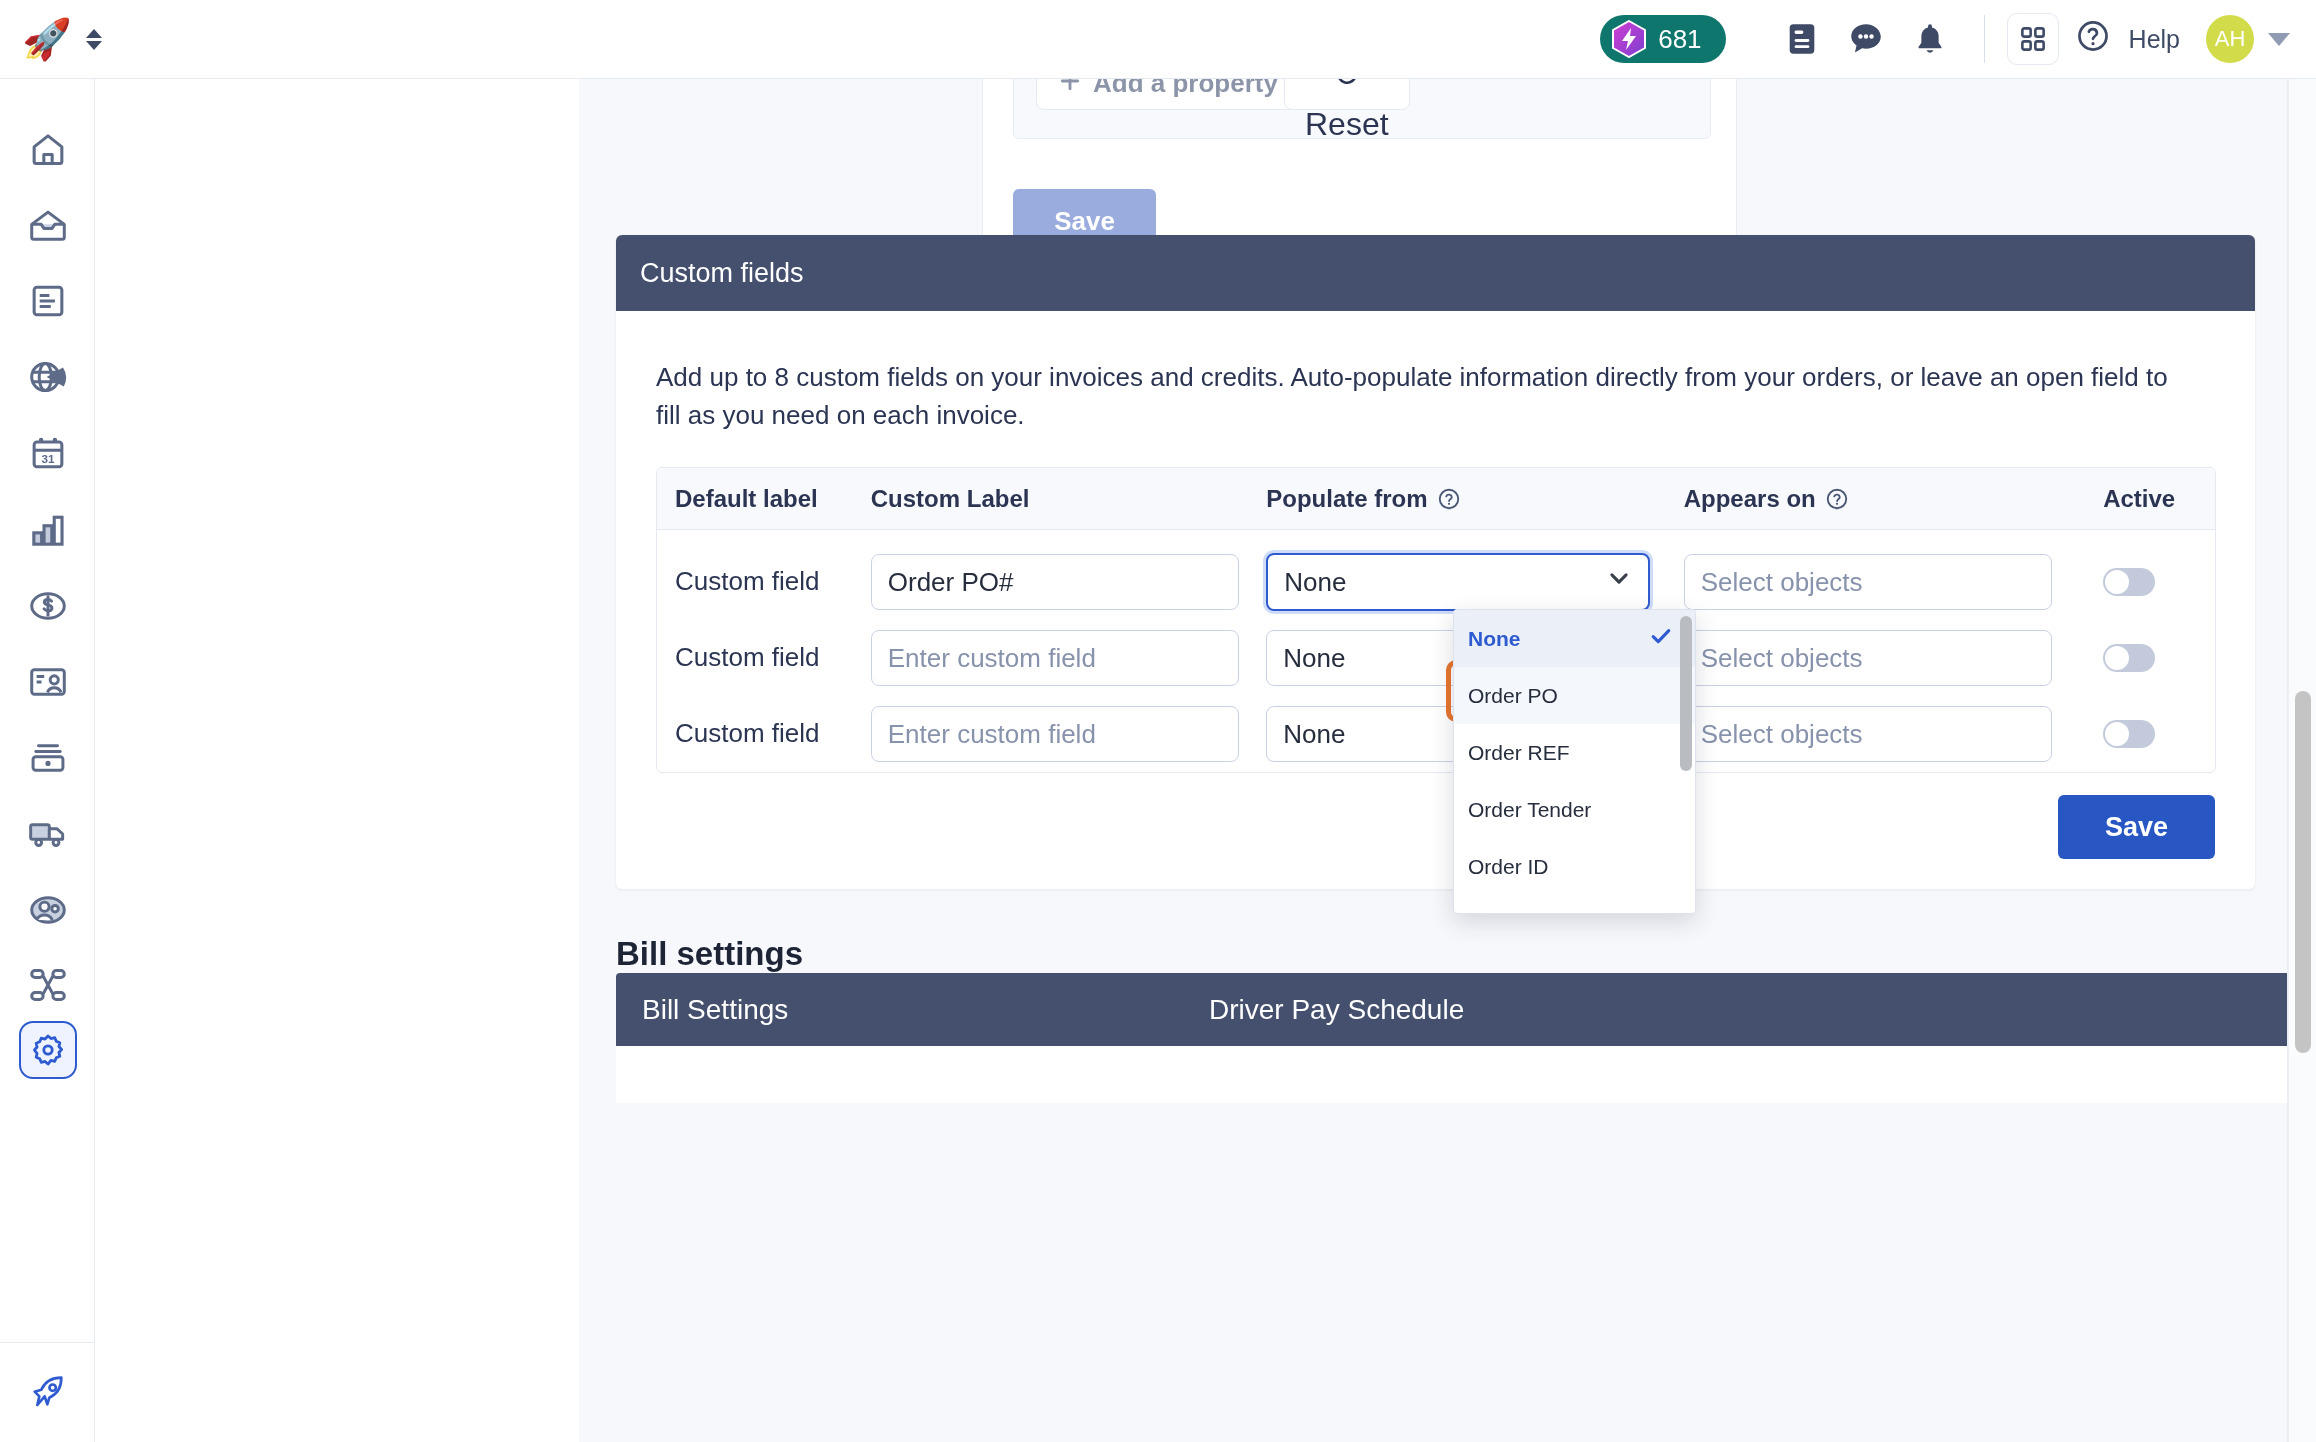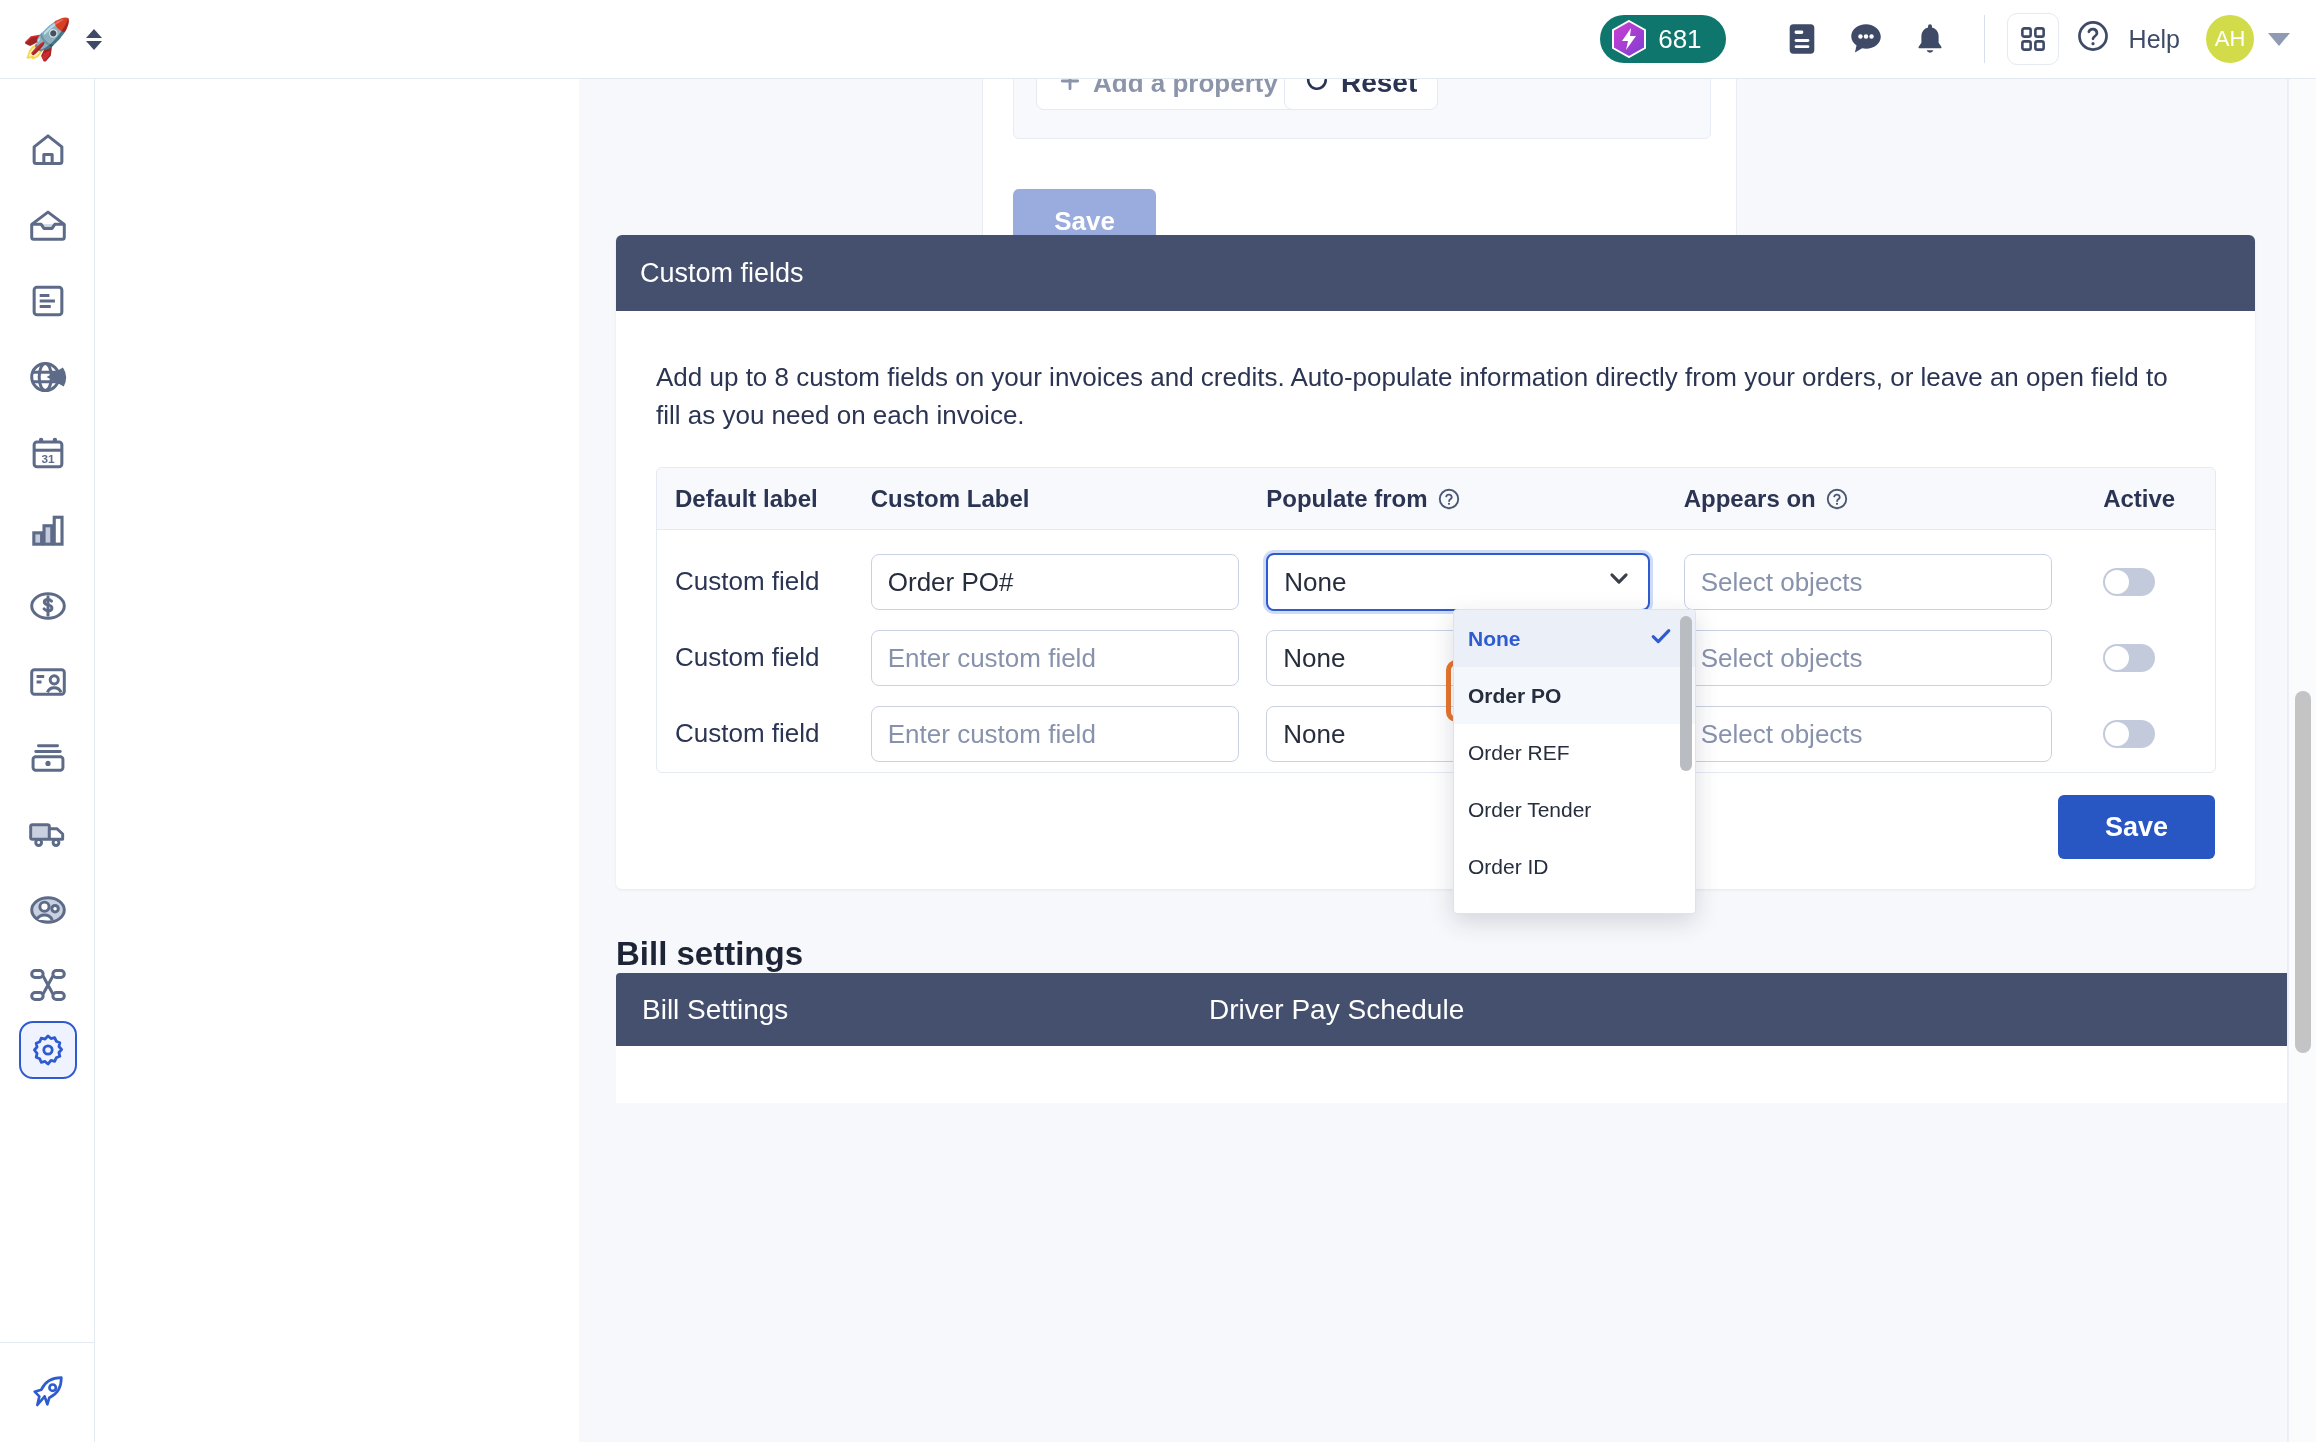--- a/index.html
+++ b/index.html
@@ -84,21 +84,21 @@
     background:#f8f9fc; border:1px solid #e8ecf4; border-radius:6px;
   }
   .btn-addprop {
     position:absolute; left: 22px; top: 16px; height: 54px; padding: 0 22px;
     background:#fff; border:1px solid #e4e9f2; border-radius: 8px;
     display:flex; align-items:center; gap:12px; color:#8b94a8; font-size: 26px; font-weight: 700;
   }
   .btn-reset {
     position:absolute; left: 270px; top: 16px; height: 54px; padding: 0 20px;
     background:#fff; border:1px solid #e4e9f2; border-radius: 8px;
-    display:flex; align-items:center; gap:12px; color:#2b3553; font-size: 28px; font-weight: 700;
+    display:flex; align-items:center; gap:12px; color:#2b3553; font-size: 32px; font-weight: 400; flex-direction: column;
   }
   .btn-save-disabled {
     position:absolute; left: 30px; top: 188px; width: 143px; height: 64px;
     background:#9aacde; color:#fff; border:none; border-radius: 6px;
     font-size: 26px; font-weight: 700; font-family:"Liberation Sans",sans-serif;
   }
 
   
   .cf-card {
     position:absolute; left: 43px; top: 156px; width: 1639px; height: 654px;
@@ -172,21 +172,21 @@
     position:absolute; left: 880px; top: 530px; width: 243px; height: 305px;
     background:#fff; border:1px solid #dde3ee; border-radius: 4px;
     box-shadow: 0 8px 24px rgba(30,40,70,.16);
     z-index: 60; overflow:hidden;
   }
   .dd-opt {
     height: 57px; display:flex; align-items:center; justify-content:space-between;
     padding: 0 22px 0 14px; font-size: 21px; color:#262d3d; cursor:pointer;
   }
   .dd-opt.selected { background:#eaeff8; color:#2f5bd0; font-weight: 700; }
-  .dd-opt.hl { background:#f4f7fc;font-weight:bold; }
+  .dd-opt.hl { background:#f4f7fc; }
   .dd-scroll {
     position:absolute; right: 3px; top: 6px; width: 12px; height: 155px;
     background:#b9bcc0; border-radius: 6px;
   }
   .dd-highlight-ring {
     position:absolute; left: -7px; top: 51px; width: 239px; height: 62px;
     border: 5px solid #e8762d; border-radius: 10px; pointer-events:none;
   }
 
   

